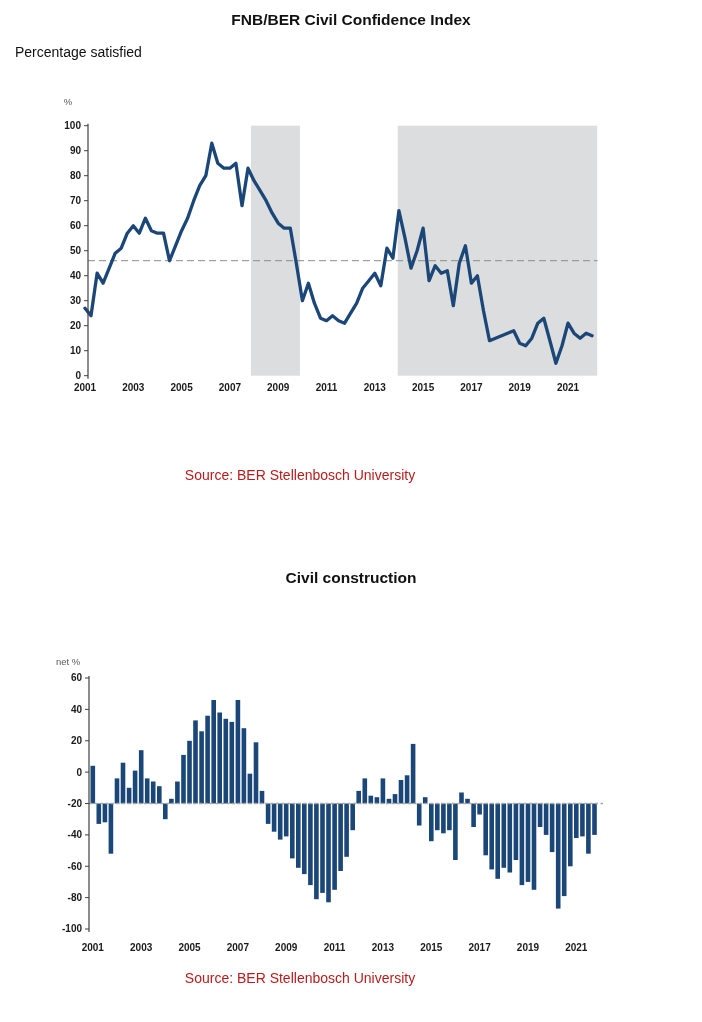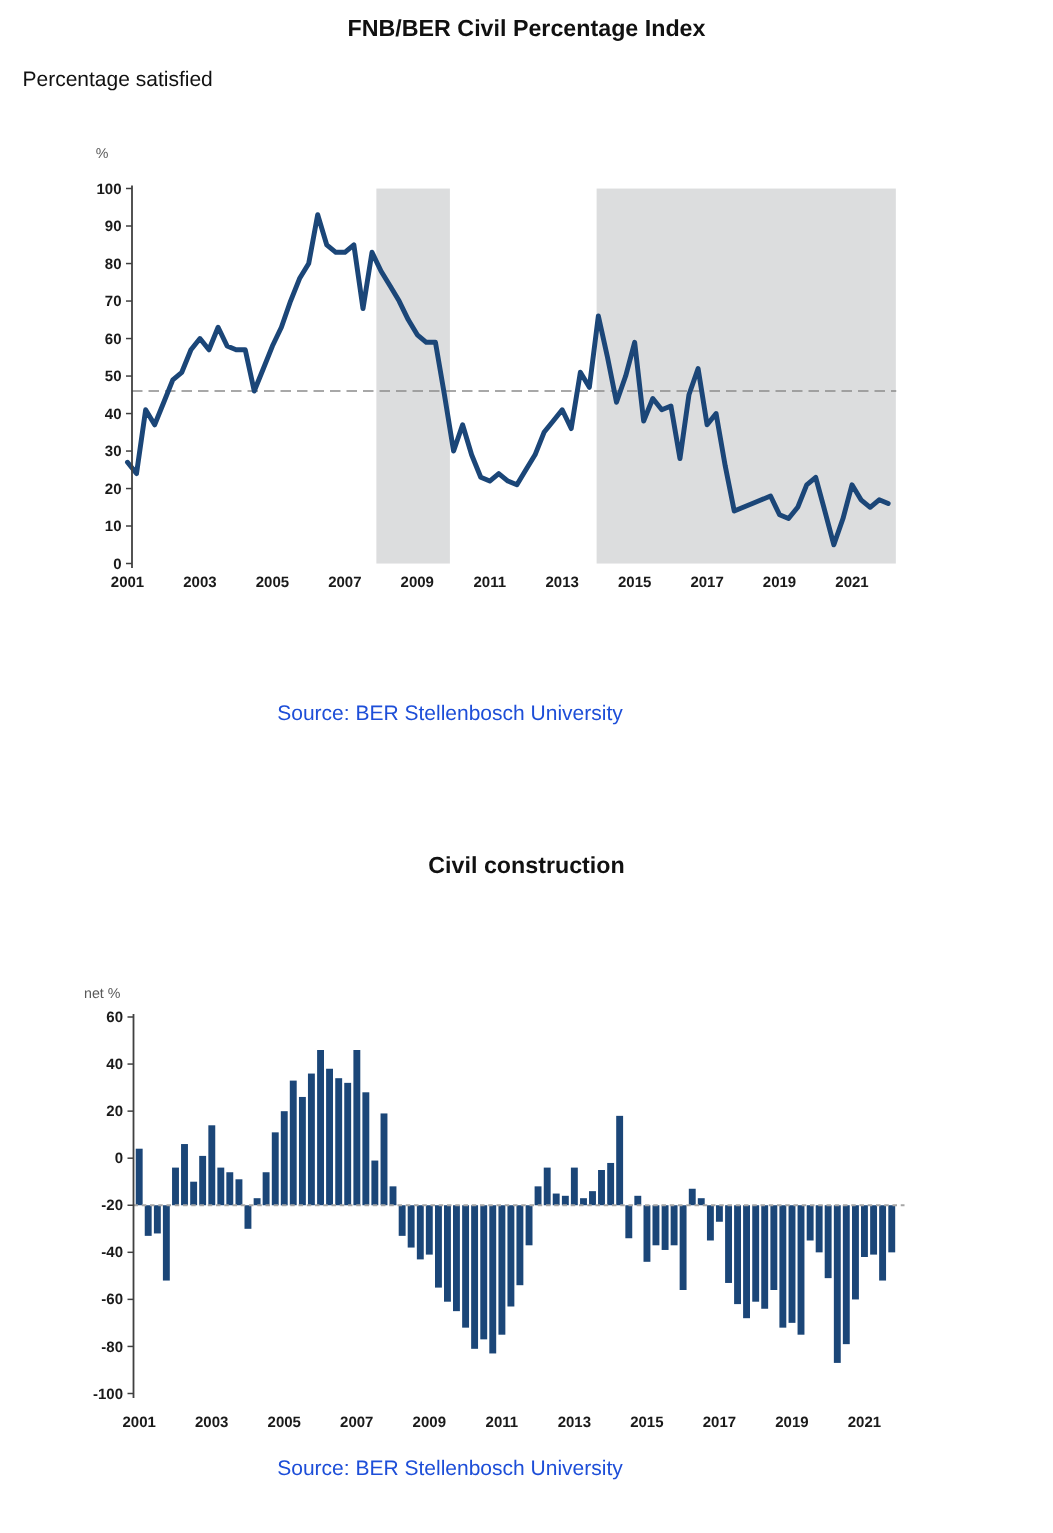--- a/index.html
+++ b/index.html
@@ -7,32 +7,32 @@
   .page{position:absolute;inset:0;background:#fff;}
   .chart-title{position:absolute;left:0;width:100%;text-align:center;font-size:15.5px;font-weight:bold;color:#111;}
   .chart-subtitle{position:absolute;left:15px;width:100%;font-size:14px;color:#111;}
   .t1{top:11px;}
   .s1{top:44px;}
   .t2{top:569px;}
   .s2{top:603px;}
   .chart-svg{position:absolute;left:0;}
   .c1{top:90px;}
   .c2{top:650px;}
-  .source{position:absolute;left:0;width:600px;text-align:center;font-size:14px;color:#1d4ed8;}
+  .source{position:absolute;left:0;width:600px;text-align:center;font-size:14px;color:#b91c1c;}
   .src1{top:467px;}
   .src2{top:970px;}
   text.ytick, text.xtick{font-family:"Liberation Sans",sans-serif;font-size:10px;font-weight:bold;fill:#1a1a1a;}
   text.unit{font-family:"Liberation Sans",sans-serif;font-size:9.5px;font-weight:normal;fill:#595959;}
 </style>
 </head>
 <body>
 
 <div class="page">
 
-  <div class="chart-title t1">FNB/BER Civil Percentage Index</div>
+  <div class="chart-title t1">FNB/BER Civil Confidence Index</div>
   <div class="chart-subtitle s1">Percentage satisfied</div>
   <svg id="chart-0" class="chart-svg c1" width="702" height="315" viewBox="0 0 702 315">
       <rect x="250.91049999999734" y="35.7" width="49.02450000000488" height="250" fill="#DCDDDE"></rect>
       <rect x="397.7425000000011" y="35.7" width="199.47899999999981" height="250" fill="#DCDDDE"></rect>
       <line x1="88" y1="170.7" x2="597.5" y2="170.7" stroke="#8C8C8C" stroke-width="1" stroke-dasharray="7 4"></line>
       <path d="M85.0,218.2 L91.0,225.7 L97.1,183.2 L103.1,193.2 L109.2,178.2 L115.2,163.2 L121.2,158.2 L127.3,143.2 L133.3,135.7 L139.3,143.2 L145.4,128.2 L151.4,140.7 L157.4,143.2 L163.5,143.2 L169.5,170.7 L175.6,155.7 L181.6,140.7 L187.6,128.2 L193.7,110.7 L199.7,95.7 L205.8,85.7 L211.8,53.2 L217.8,73.2 L223.9,78.2 L229.9,78.2 L235.9,73.2 L242.0,115.7 L248.0,78.2 L254.0,90.7 L260.1,100.7 L266.1,110.7 L272.2,123.2 L278.2,133.2 L284.2,138.2 L290.3,138.2 L296.3,173.2 L302.4,210.7 L308.4,193.2 L314.4,213.2 L320.5,228.2 L326.5,230.7 L332.5,225.7 L338.6,230.7 L344.6,233.2 L350.6,223.2 L356.7,213.2 L362.7,198.2 L368.8,190.7 L374.8,183.2 L380.8,195.7 L386.9,158.2 L392.9,168.2 L398.9,120.7 L405.0,148.2 L411.0,178.2 L417.1,160.7 L423.1,138.2 L429.1,190.7 L435.2,175.7 L441.2,183.2 L447.3,180.7 L453.3,215.7 L459.3,173.2 L465.4,155.7 L471.4,193.2 L477.4,185.7 L483.5,220.7 L489.5,250.7 L495.5,248.2 L501.6,245.7 L507.6,243.2 L513.7,240.7 L519.7,253.2 L525.7,255.7 L531.8,248.2 L537.8,233.2 L543.8,228.2 L549.9,250.7 L555.9,273.2 L562.0,255.7 L568.0,233.2 L574.0,243.2 L580.1,248.2 L586.1,243.2 L592.1,245.7" fill="none" stroke="#1B4678" stroke-width="3.3" stroke-linejoin="round" stroke-linecap="round"></path>
       <line x1="88" y1="33.7" x2="88" y2="288.7" stroke="#404040" stroke-width="1.2"></line>
       <g>
         <line x1="84" y1="285.7" x2="88" y2="285.7" stroke="#404040" stroke-width="1"></line>
         <text x="81" y="289.09999999999997" text-anchor="end" class="ytick">0</text>

